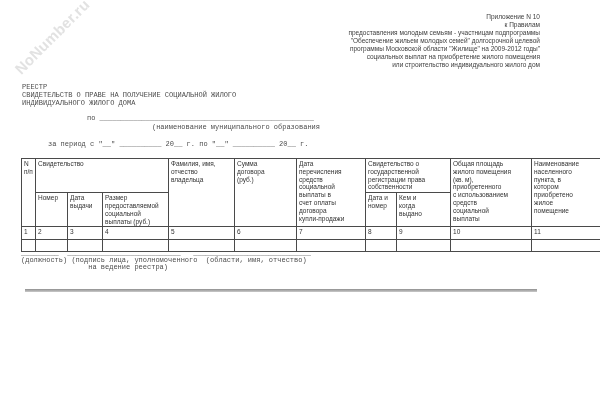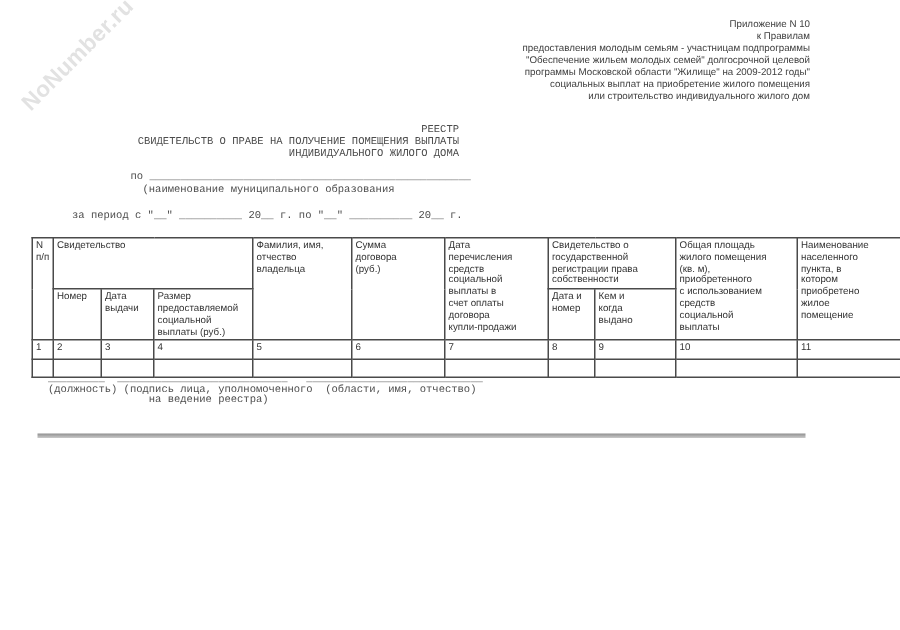--- a/index.html
+++ b/index.html
@@ -11,43 +11,43 @@
     position:absolute;left:-8px;top:28px;width:120px;text-align:center;
     transform:rotate(-45deg);font-size:15px;font-weight:bold;color:#e2e2e2;
     letter-spacing:.3px;user-select:none;
   }
   .appendix{
     position:absolute;top:13px;right:60px;text-align:right;
     font-size:6.5px;line-height:8px;color:#404040;
   }
   .mono{font-family:"Liberation Mono","DejaVu Sans Mono",monospace;color:#4c4c4c;}
   .title{
-    position:absolute;left:38px;top:83px;width:268px;text-align:right;
+    position:absolute;left:22px;top:83px;width:268px;text-align:left;
     font-size:7px;line-height:8px;
   }
   .po-line{position:absolute;left:63px;top:114px;font-size:7px;white-space:pre;padding-left:24px;}
   .caption{
-    position:absolute;left:38px;top:123px;width:282px;text-align:center;
+    position:absolute;left:38px;top:123px;width:282px;text-align:right;
     font-size:7px;line-height:8px;
   }
   .period{position:absolute;left:48px;top:140px;font-size:7px;white-space:pre;}
   table.registry{
     position:absolute;left:21px;top:158px;border-collapse:collapse;
     table-layout:fixed;width:600px;
   }
   table.registry td{
     border:1px solid #4a4a4a;vertical-align:top;font-size:6.5px;
     line-height:7.8px;padding:1px 2px;color:#333333;white-space:pre-line;
     overflow:hidden;
   }
   tr.rowA{height:33px;}
   tr.rowB{height:33px;}
   tr.rowC{height:13px;}
   tr.rowD{height:12px;}
-  .signature{position:absolute;left:21px;top:250px;font-size:7px;line-height:7px;margin-left:11px;}
+  .signature{position:absolute;left:21px;top:250px;font-size:7px;line-height:7px;}
   .signature div{white-space:pre;}
   .separator{
     position:absolute;left:25px;top:289px;width:512px;height:3px;
     background:linear-gradient(to bottom,#8f8f8f,#cacaca);
   }
 </style>
 </head>
 <body>
 
 <div class="page">
@@ -59,21 +59,21 @@
     <div>к Правилам</div>
     <div>предоставления молодым семьям - участницам подпрограммы</div>
     <div>"Обеспечение жильем молодых семей" долгосрочной целевой</div>
     <div>программы Московской области "Жилище" на 2009-2012 годы"</div>
     <div>социальных выплат на приобретение жилого помещения</div>
     <div>или строительство индивидуального жилого дом</div>
   </div>
 
   <div class="title mono">
     <div>РЕЕСТР</div>
-    <div>СВИДЕТЕЛЬСТВ О ПРАВЕ НА ПОЛУЧЕНИЕ ПОМЕЩЕНИЯ ВЫПЛАТЫ</div>
+    <div>СВИДЕТЕЛЬСТВ О ПРАВЕ НА ПОЛУЧЕНИЕ СОЦИАЛЬНОЙ ЖИЛОГО</div>
     <div>ИНДИВИДУАЛЬНОГО ЖИЛОГО ДОМА</div>
   </div>
 
   <div class="po-line mono">по ___________________________________________________</div>
 
   <div class="caption mono">
     <div>(наименование муниципального образования</div>
   </div>
 
   <div class="period mono">за период с "__" __________ 20__ г. по "__" __________ 20__ г.</div>

